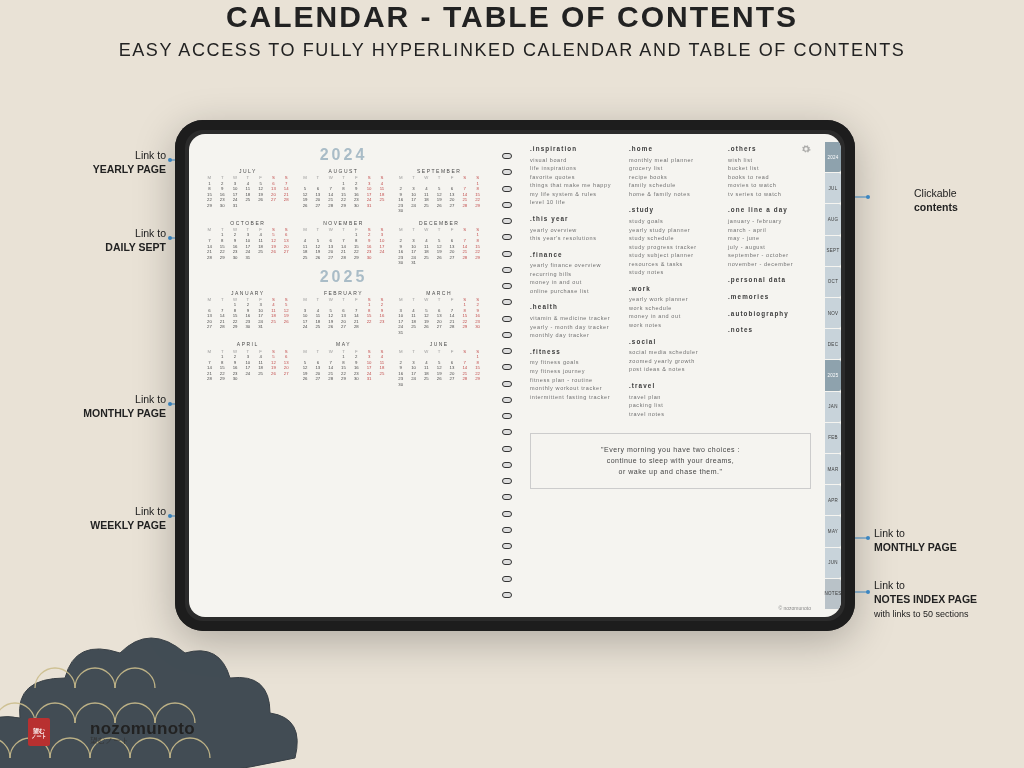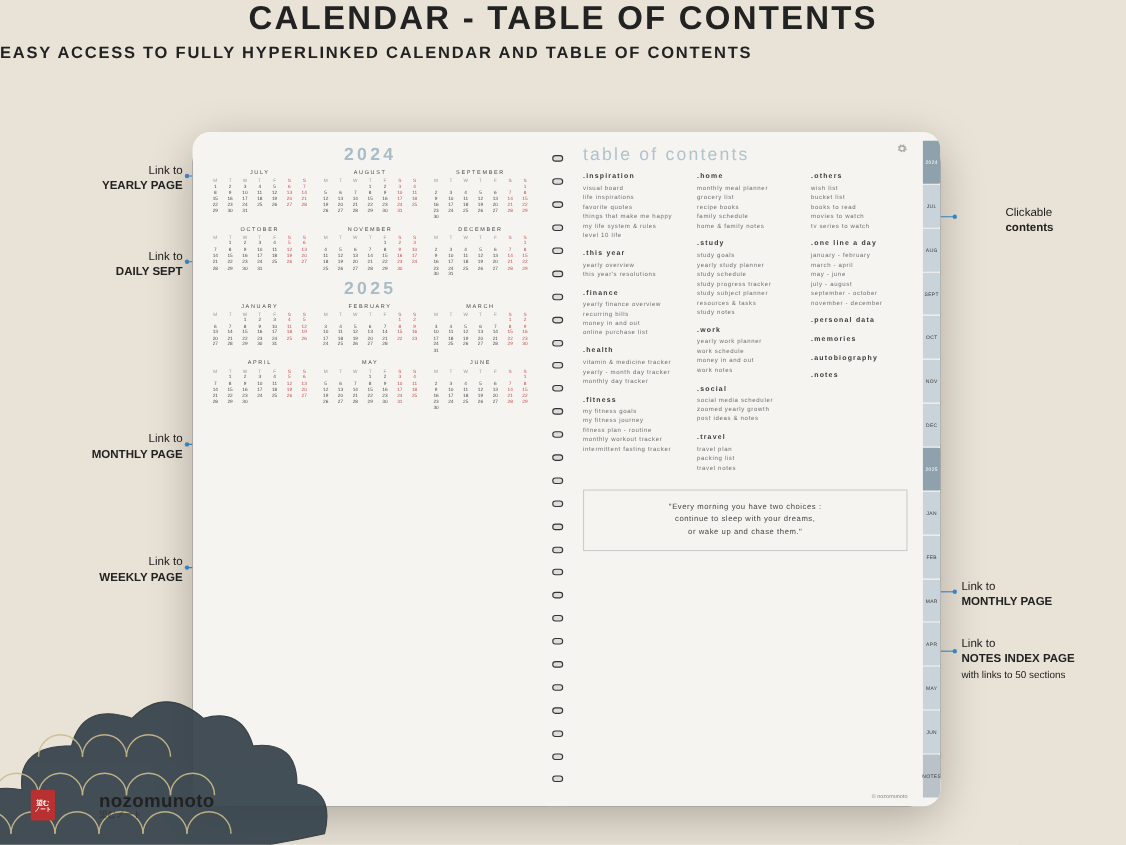--- a/index.html
+++ b/index.html
@@ -4,28 +4,29 @@
 <style>
   * { margin: 0; padding: 0; box-sizing: border-box; }
   body {
     width: 1024px; height: 768px;
     background: #e9e2d6;
     font-family: -apple-system, "Helvetica Neue", Arial, sans-serif;
     position: relative; overflow: hidden;
     color: #222;
   }
   .hero-title { text-align: center; font-weight: 800; font-size: 30px; letter-spacing: 2px; }
-  .hero-sub { font-size: 15px; letter-spacing: 1.6px; margin-top: 6px; font-weight: 700; }
+  .hero-sub { text-align: center; font-size: 18px; letter-spacing: 1.6px; margin-top: 6px; font-weight: 400; }
 
   
   .tablet {
     position: absolute; left: 175px; top: 120px;
-    width: 680px; height: 613px;
+    width: 680px; height: 511px;
     background: #2b2b2b; border-radius: 28px;
     box-shadow: 0 10px 40px rgba(0,0,0,.25), inset 0 0 0 10px #1d1d1d;
+    padding: 14px;
   }
   .screen {
     width: 100%; height: 100%;
     background: #f5f4f0; border-radius: 16px;
     display: flex; position: relative; overflow: hidden;
   }
   .page { flex: 1; padding: 10px 14px; font-size: 5.6px; color: #4a4a4a; position: relative; }
   .page-left { border-right: none; }
   .binding {
     width: 18px; background: #f5f4f0; display: flex; flex-direction: column; justify-content: space-around;
@@ -895,21 +896,20 @@
         <div class="ring"></div>
         <div class="ring"></div>
       </div>
 
     <div class="page">
       <div class="gear">
         <svg viewBox="0 0 24 24">
             <path fill="#666" d="M12 8a4 4 0 1 0 0 8 4 4 0 0 0 0-8zm9 4l2 1-1 3-2-.5a8 8 0 0 1-1.7 1.7l.5 2-3 1-1-2a8 8 0 0 1-2.4 0l-1 2-3-1 .5-2A8 8 0 0 1 6 16.5L4 17l-1-3 2-1a8 8 0 0 1 0-2.4l-2-1 1-3 2 .5A8 8 0 0 1 7.5 6L7 4l3-1 1 2a8 8 0 0 1 2.4 0l1-2 3 1-.5 2A8 8 0 0 1 18.5 7.5L20.5 7l1 3-2 1a8 8 0 0 1 0 2z"></path>
           </svg>
       </div>
-      <div class="toc-title">table of contents</div>
       <div class="toc-cols" id="toccols">
           <div>
             <div class="toc-sec">
       <h4>.inspiration</h4>
               <div>visual board</div>
               <div>life inspirations</div>
               <div>favorite quotes</div>
               <div>things that make me happy</div>
               <div>my life system &amp; rules</div>
               <div>level 10 life</div>

